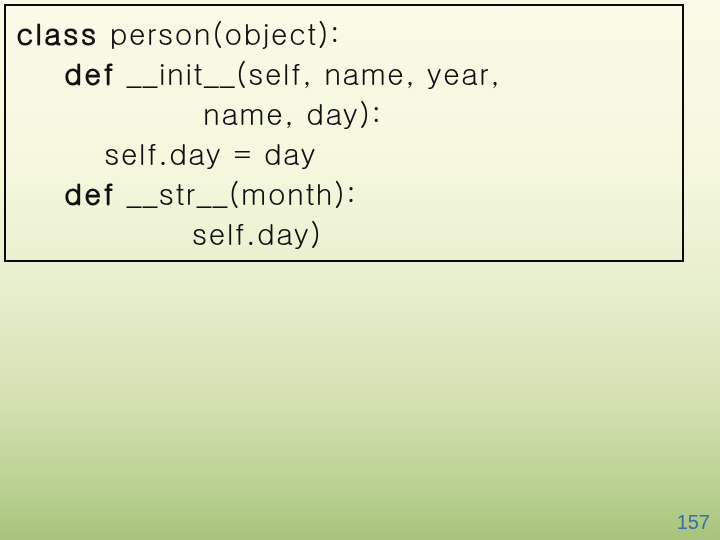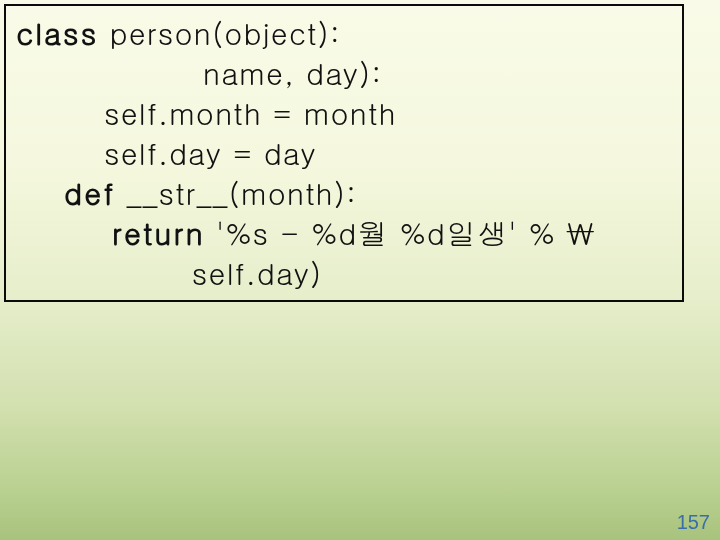--- a/index.html
+++ b/index.html
@@ -34,21 +34,20 @@
     color:#3a6ea8;
     font-family:"Malgun Gothic",sans-serif;
   }
 </style>
 </head>
 <body>
 
 <div class="slide">
   <div class="codebox">
     <div class="codeline"><span class="kw">class</span><span> person(object):</span></div>
+    <div class="codeline"><span class="kw">    def</span><span> __init__(self, name, year,</span></div>
     <div class="codeline"><span>                 name, day):</span></div>
-    <div class="codeline"><span>        self.month = month</span></div>
     <div class="codeline"><span>        self.day = day</span></div>
     <div class="codeline"><span class="kw">    def</span><span> __str__(month):</span></div>
-    <div class="codeline"><span class="kw">        return</span><span> '%s - %d월 %d일생' % ₩</span></div>
     <div class="codeline"><span>                self.day)</span></div>
   </div>
   <div class="pageno">157</div>
 </div>
 
 </body></html>

